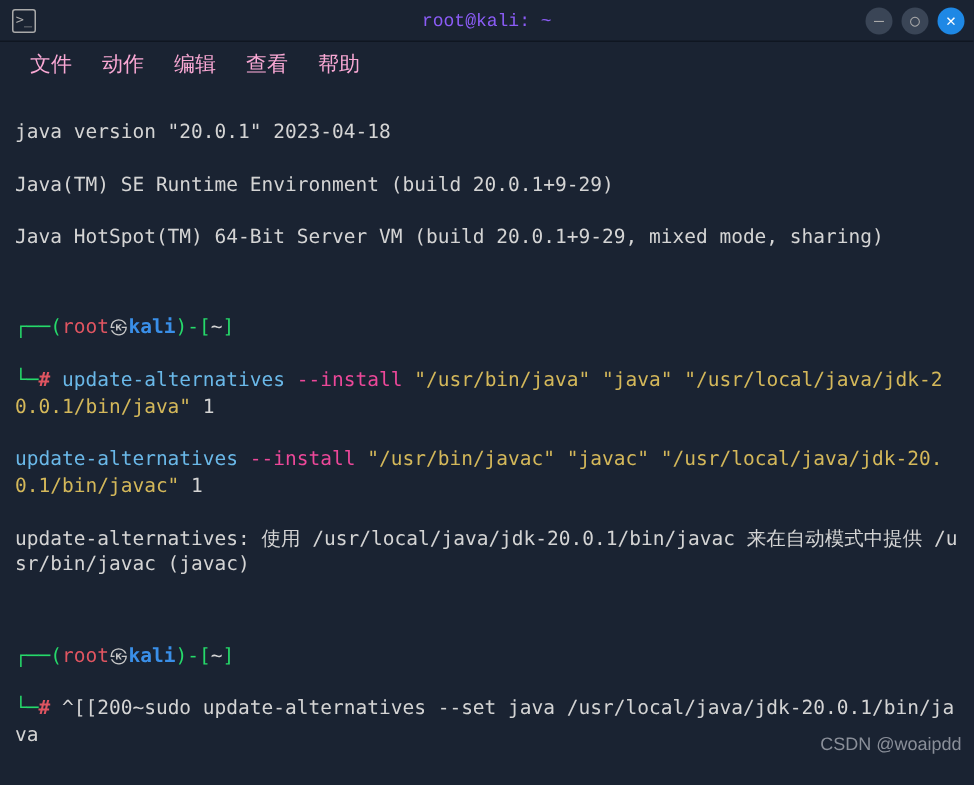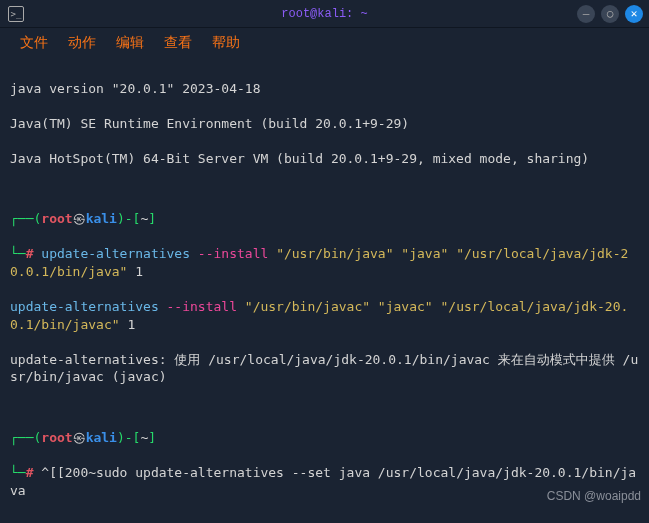--- a/index.html
+++ b/index.html
@@ -65,37 +65,37 @@
     .win-max { background: #3a4556; color: #aaa; }
     .win-close { background: #1e88e5; color: #fff; }
     .menubar {
       height: 30px;
       display: flex;
       align-items: center;
       padding-left: 10px;
       gap: 0;
       font-family: sans-serif;
       font-size: 14px;
-      color: #f97316;
+      color: #f9a8d4;
     }
     .menu-item {
       padding: 4px 10px;
       cursor: pointer;
     }
     .terminal {
       padding: 4px 10px;
       line-height: 1.35;
       font-size: 13px;
       white-space: pre-wrap;
       word-break: break-all;
     }
     .out { color: #d4d4d4; }
     .prompt-line { white-space: pre; }
     .p-green { color: #26d96a; }
-    .p-red { color: #e05561; font-weight: bold; }
+    .p-red { color: #e05561; font-weight: normal; }
     .p-at { color: #c8c8c8; }
     .p-blue { color: #3a8fe8; font-weight: bold; }
     .p-white { color: #d4d4d4; }
     .cmd { color: #6ab8e8; }
     .cmd-dark { color: #ec4899; }
     .arg-yellow { color: #d4b85a; }
     .arg-white { color: #d4d4d4; }
     .hash { color: #e05561; font-weight: bold; }
     .watermark {
       position: absolute;

